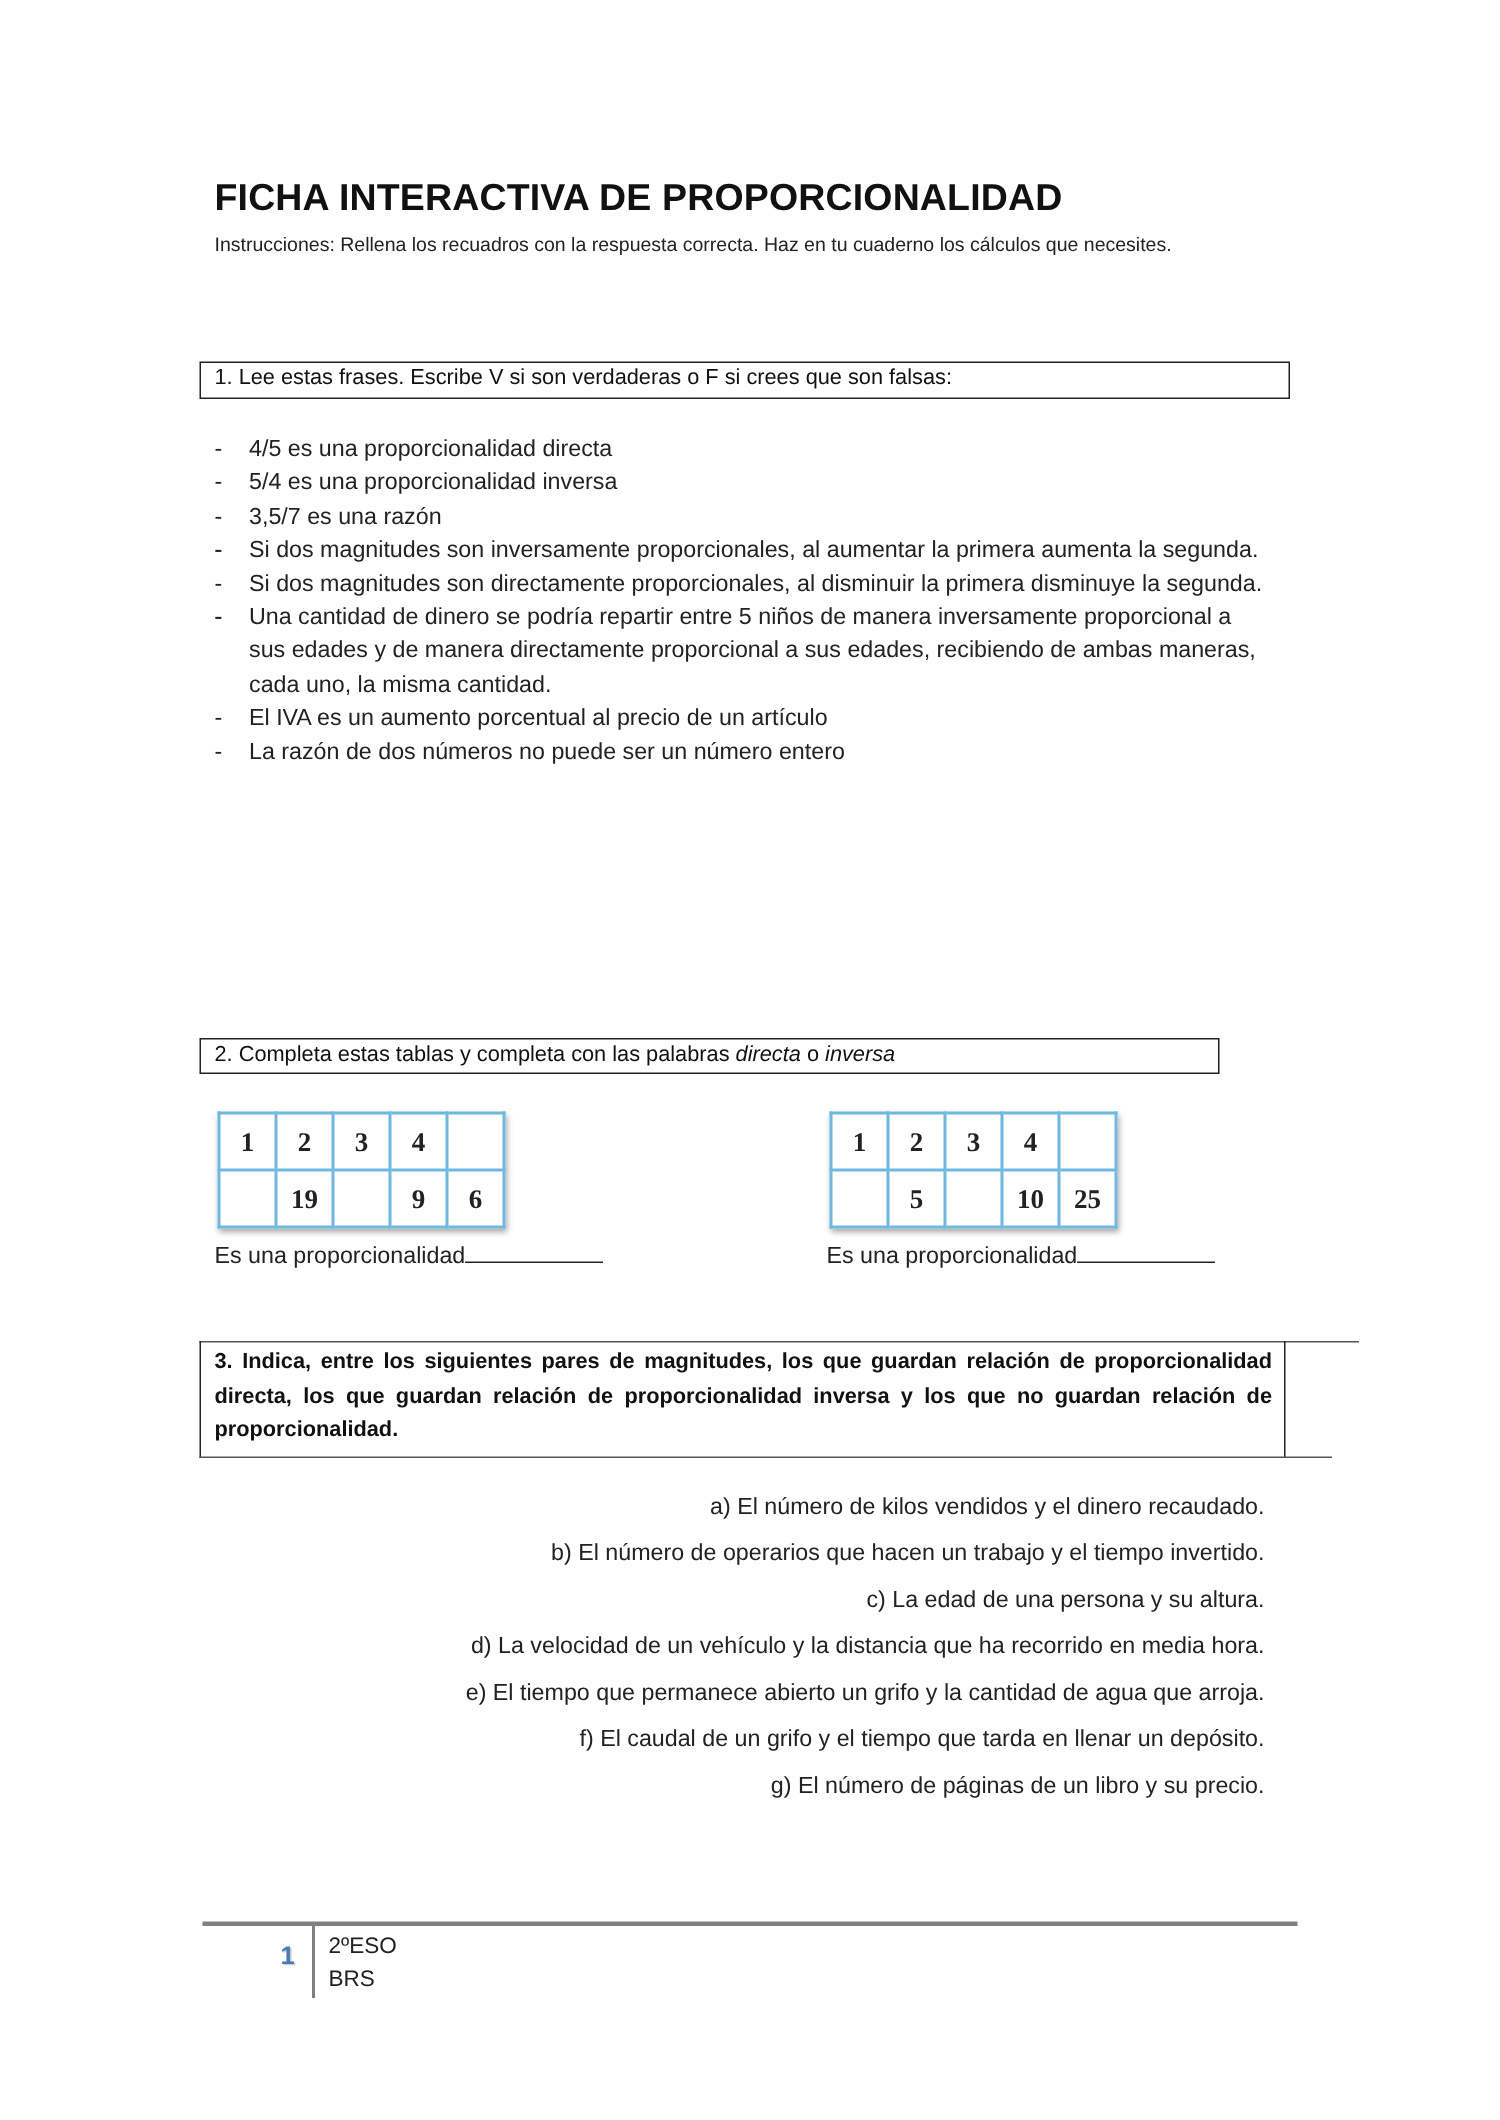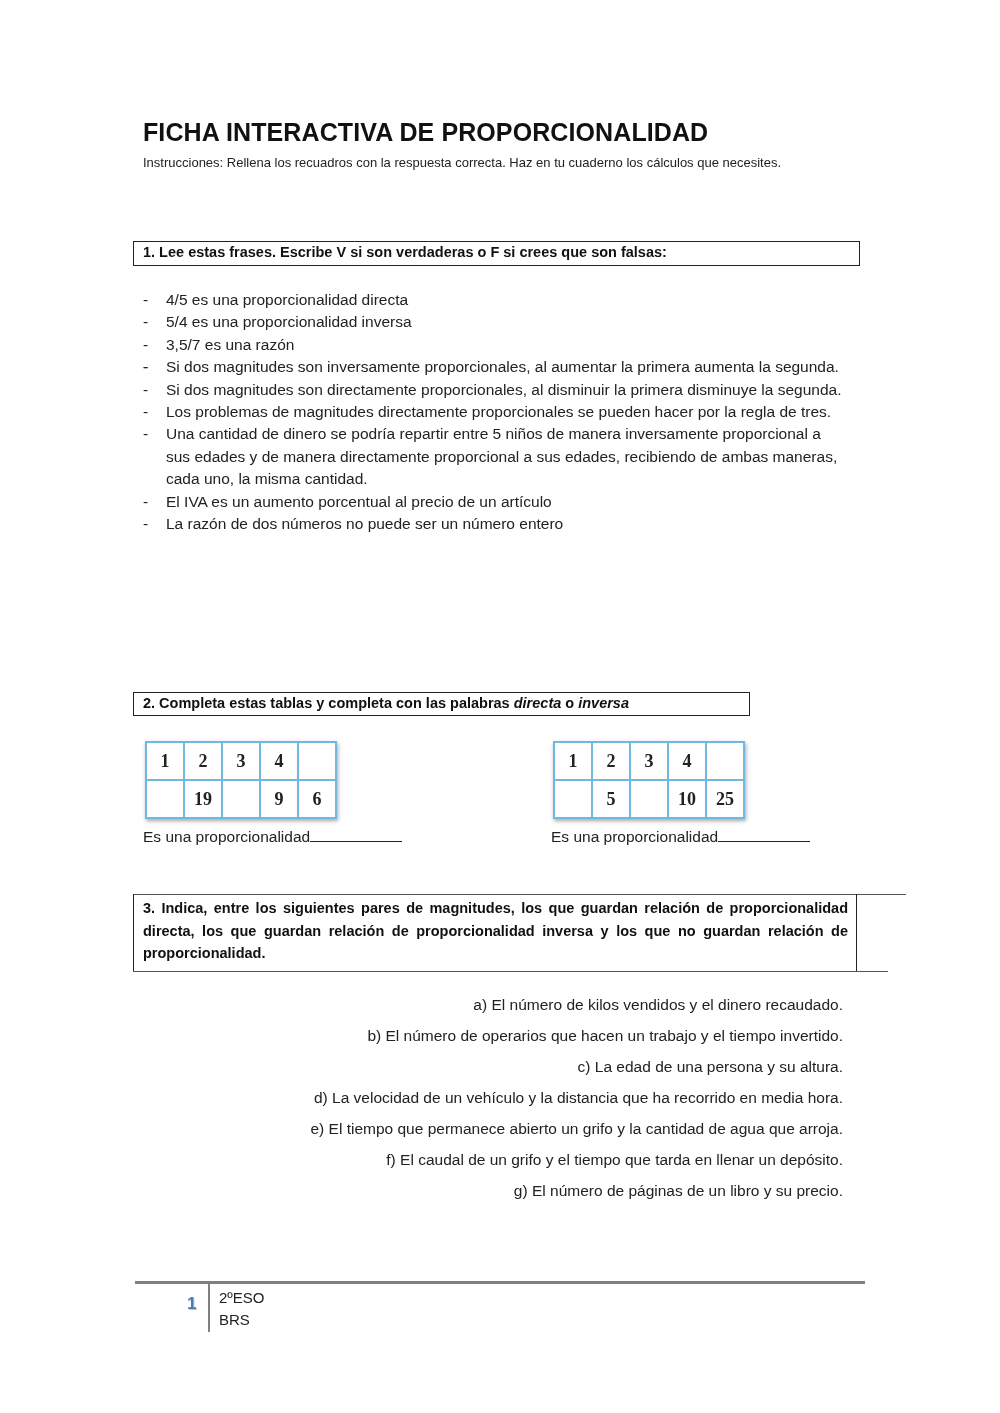--- a/index.html
+++ b/index.html
@@ -17,25 +17,25 @@
       font-size: 25px; font-weight: bold; letter-spacing: 0.1px;
       color: #111;
     }
     .instructions {
       left: 143px; top: 150px; width: 720px;
       font-size: 13px; line-height: 25px; color: #222;
     }
 
     .section-box {
       border: 1px solid #222;
-      font-weight: bold; font-size: 14.5px; color: #111;
+      font-weight: normal; font-size: 14.5px; color: #111;
       padding: 2px 9px;
     }
     .s1 { left: 133px; top: 241px; width: 727px; height: 25px; }
-    .s2 { left: 133px; top: 692px; width: 617px; height: 24px; }
+    .s2 { left: 133px; top: 692px; width: 680px; height: 24px; }
     .s2 i { font-style: italic; }
 
     .bullet-list {
       left: 143px; top: 289px; width: 700px;
       list-style: none; font-size: 15.5px; line-height: 22.4px; color: #222;
     }
     .bullet-list li { position: relative; padding-left: 23px; }
     .bullet-list li .dash { position: absolute; left: 0; top: 0; }
 
     .num-table {
@@ -93,21 +93,21 @@
   <span>1. Lee estas frases. Escribe V si son verdaderas o F si crees que son falsas:</span>
 </div>
 
 <ul class="abs bullet-list">
   <li><span class="dash">-</span><span>4/5 es una proporcionalidad directa</span></li>
   <li><span class="dash">-</span><span>5/4 es una proporcionalidad inversa</span></li>
   <li><span class="dash">-</span><span>3,5/7 es una razón</span></li>
   <li><span class="dash">-</span></li>
   <li><span class="dash">-</span><span>Si dos magnitudes son inversamente proporcionales, al aumentar la primera aumenta la segunda.</span></li>
   <li><span class="dash">-</span><span>Si dos magnitudes son directamente proporcionales, al disminuir la primera disminuye la segunda.</span></li>
-  <li><span class="dash">-</span><span>Los problemas de magnitudes directamente proporcionales se pueden hacer por la regla de tres.</span></li>
+  <li><span class="dash">-</span></li>
   <li><span class="dash">-</span><span>Una cantidad de dinero se podría repartir entre 5 niños de manera inversamente proporcional a sus edades y de manera directamente proporcional a sus edades, recibiendo de ambas maneras, cada uno, la misma cantidad.</span></li>
   <li><span class="dash">-</span><span>El IVA es un aumento porcentual al precio de un artículo</span></li>
   <li><span class="dash">-</span><span>La razón de dos números no puede ser un número entero</span></li>
 </ul>
 
 <div class="abs section-box s2">
   <span>2. Completa estas tablas y completa con las palabras </span><i>directa</i><span> o </span><i>inversa</i>
 </div>
 
 <table class="abs num-table t1">

